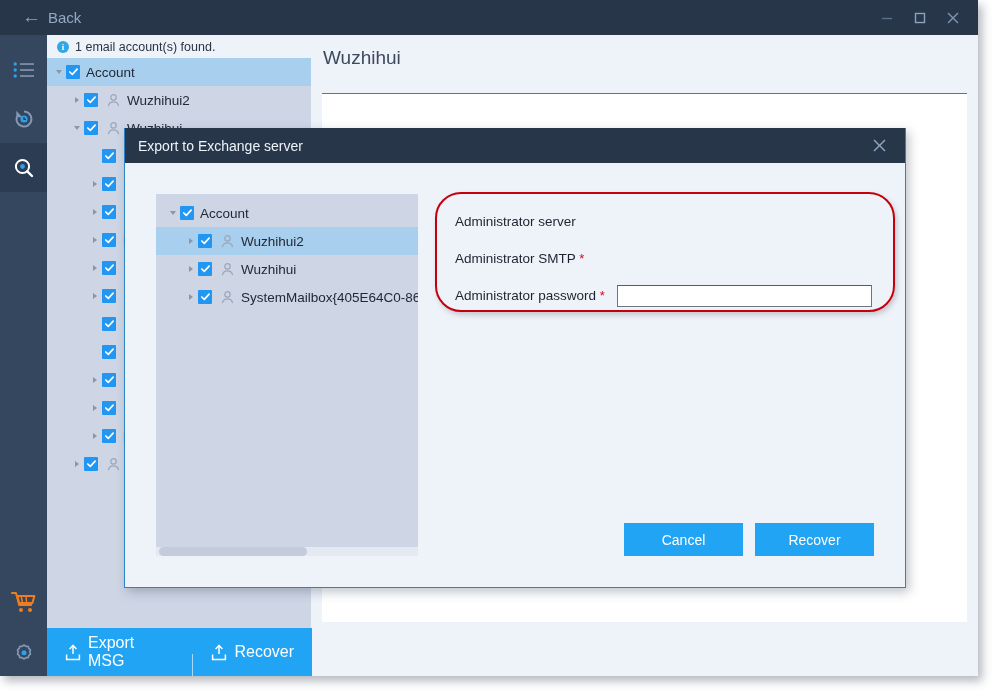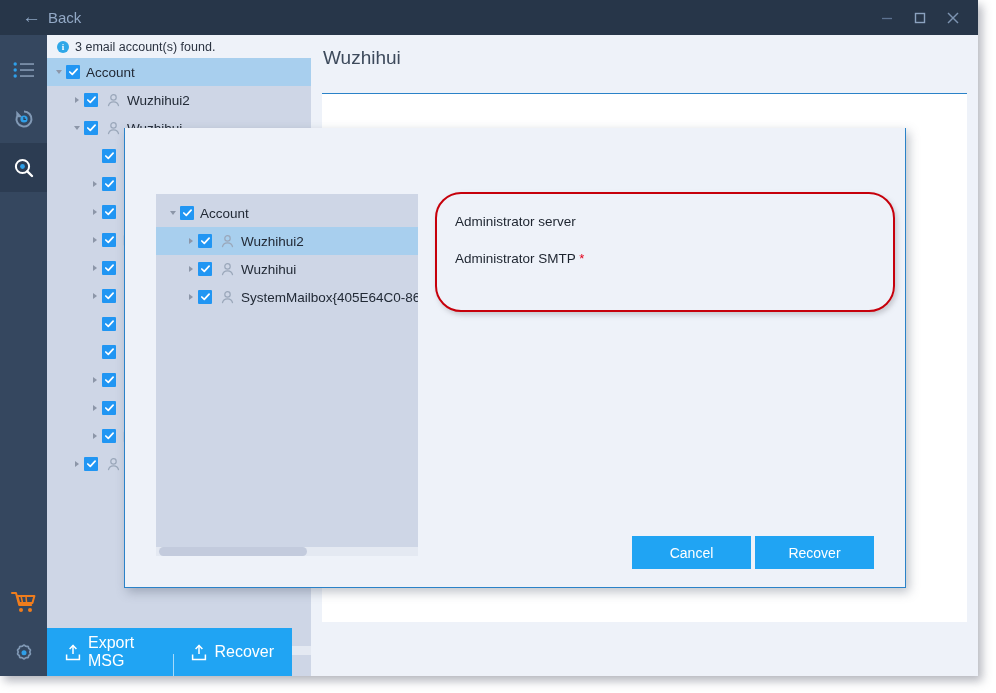--- a/index.html
+++ b/index.html
@@ -169,21 +169,21 @@
   .content-card {
     position: absolute; left: 11px; top: 58px;
     width: 645px; height: 528px;
     background: #ffffff;
     border-top: 1px solid #2a82c8;
   }
 
   
   .actionbar {
     position: absolute; left: 47px; top: 628px;
-    width: 245px; height: 48px;
+    width: 265px; height: 48px;
     background: #20a4f3;
     display: flex; align-items: flex-end;
   }
   .action-btn {
     display: flex; align-items: center; gap: 7px;
     color: #ffffff; font-size: 16px;
     cursor: pointer;
     padding: 0 18px;
     height: 48px;
   }
@@ -264,22 +264,22 @@
     padding: 0 3px;
     font-family: "Liberation Sans", sans-serif;
     outline: none;
   }
   .finput.focused {
     border-color: #3a4049;
   }
   .finput::placeholder { color: #a9aeb6; }
 
   .dlg-buttons {
-    position: absolute; right: 31px; bottom: 18px;
-    display: flex; gap: 4px;
+    position: absolute; right: 31px; bottom: 31px;
+    display: flex; gap: 12px;
   }
   .dbtn {
     width: 119px; height: 33px;
     background: #20a4f3;
     color: #fff;
     border: none;
     font-size: 14px;
     font-family: "Liberation Sans", sans-serif;
     cursor: pointer;
   }
@@ -356,21 +356,21 @@
         <svg width="24" height="24" viewBox="0 0 24 24">
           <path d="M12 3.2c.9 0 1.3.9 1.9 1.1.6.2 1.5-.3 2.2.2.6.5.3 1.5.7 2 .4.5 1.4.6 1.6 1.4.2.8-.6 1.4-.6 2.1 0 .7.8 1.3.6 2.1-.2.8-1.2.9-1.6 1.4-.4.5-.1 1.5-.7 2-.7.5-1.6 0-2.2.2-.6.2-1 1.1-1.9 1.1s-1.3-.9-1.9-1.1c-.6-.2-1.5.3-2.2-.2-.6-.5-.3-1.5-.7-2-.4-.5-1.4-.6-1.6-1.4-.2-.8.6-1.4.6-2.1 0-.7-.8-1.3-.6-2.1.2-.8 1.2-.9 1.6-1.4.4-.5.1-1.5.7-2 .7-.5 1.6 0 2.2-.2.6-.2 1-1.1 1.9-1.1z" fill="none" stroke="#8199b5" stroke-width="1.7"></path>
           <circle cx="12" cy="10.8" r="2.5" fill="#2f9fe8"></circle>
         </svg>
       </div>
     </div>
 
     <div class="treepanel">
       <div class="infobar">
         <span class="info-icon">i</span>
-        <span class="info-text">3 email account(s) found.</span>
+        <span class="info-text">1 email account(s) found.</span>
       </div>
       <div class="treelist" id="main-tree">
           <div class="trow sel" style="padding-left:5px">
             <span class="twist open">
               <i></i>
             </span>
             <span class="cbx">
               <svg width="9" height="8" viewBox="0 0 9 8">
                 <path d="M.8 4 3.3 6.4 8.1 1.2" fill="none" stroke="#fff" stroke-width="1.7" stroke-linecap="round" stroke-linejoin="round"></path>
               </svg>
@@ -680,20 +680,29 @@
             <path d="M8 1.5 L8 10" stroke="#fff" stroke-width="1.5"></path>
             <path d="M4.6 5 L8 1.4 L11.4 5" fill="none" stroke="#fff" stroke-width="1.5" stroke-linejoin="round"></path>
             <path d="M1.6 10.5 v5 h12.8 v-5" fill="none" stroke="#fff" stroke-width="1.5"></path>
           </svg>
         </span>
         <span>Recover</span>
       </div>
     </div>
 
     <div class="dialog">
+      <div class="dlg-title">
+        <span class="dlg-title-text">Export to Exchange server</span>
+        <div class="dlg-close">
+          <svg width="17" height="17" viewBox="0 0 17 17">
+            <line x1="3" y1="3" x2="14" y2="14" stroke="#8fa6c2" stroke-width="1.4"></line>
+            <line x1="14" y1="3" x2="3" y2="14" stroke="#8fa6c2" stroke-width="1.4"></line>
+          </svg>
+        </div>
+      </div>
 
       <div class="dlg-tree">
         <div id="dlg-tree" style="padding-top:5px;">
             <div class="trow" style="padding-left:10px">
               <span class="twist open">
                 <i></i>
               </span>
               <span class="cbx">
                 <svg width="9" height="8" viewBox="0 0 9 8">
                   <path d="M.8 4 3.3 6.4 8.1 1.2" fill="none" stroke="#fff" stroke-width="1.7" stroke-linecap="round" stroke-linejoin="round"></path>
@@ -763,20 +772,27 @@
         <div class="form-inner">
           <div class="frow">
             <span class="flabel">Administrator server</span>
           </div>
           <div class="frow">
             <span class="flabel">
               <span>Administrator SMTP</span>
               <span class="req">*</span>
             </span>
           </div>
+          <div class="frow">
+            <span class="flabel">
+              <span>Administrator password</span>
+              <span class="req">*</span>
+            </span>
+            <input class="finput" type="password" style="">
+          </div>
         </div>
       </div>
 
       <div class="dlg-buttons">
         <button class="dbtn">Cancel</button>
         <button class="dbtn">Recover</button>
       </div>
     </div>
 
   </div>

